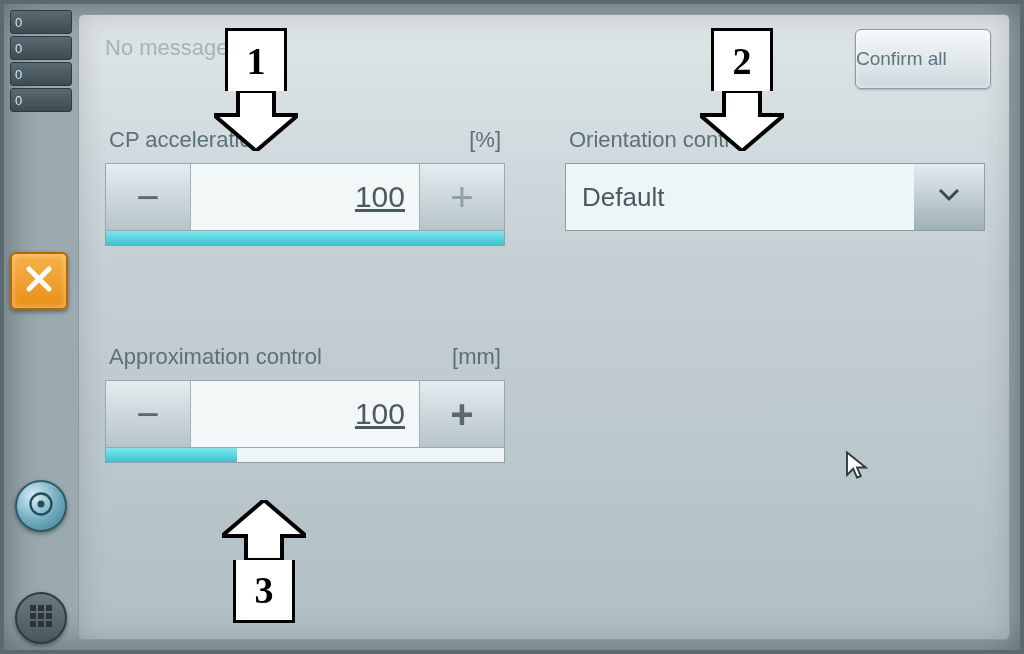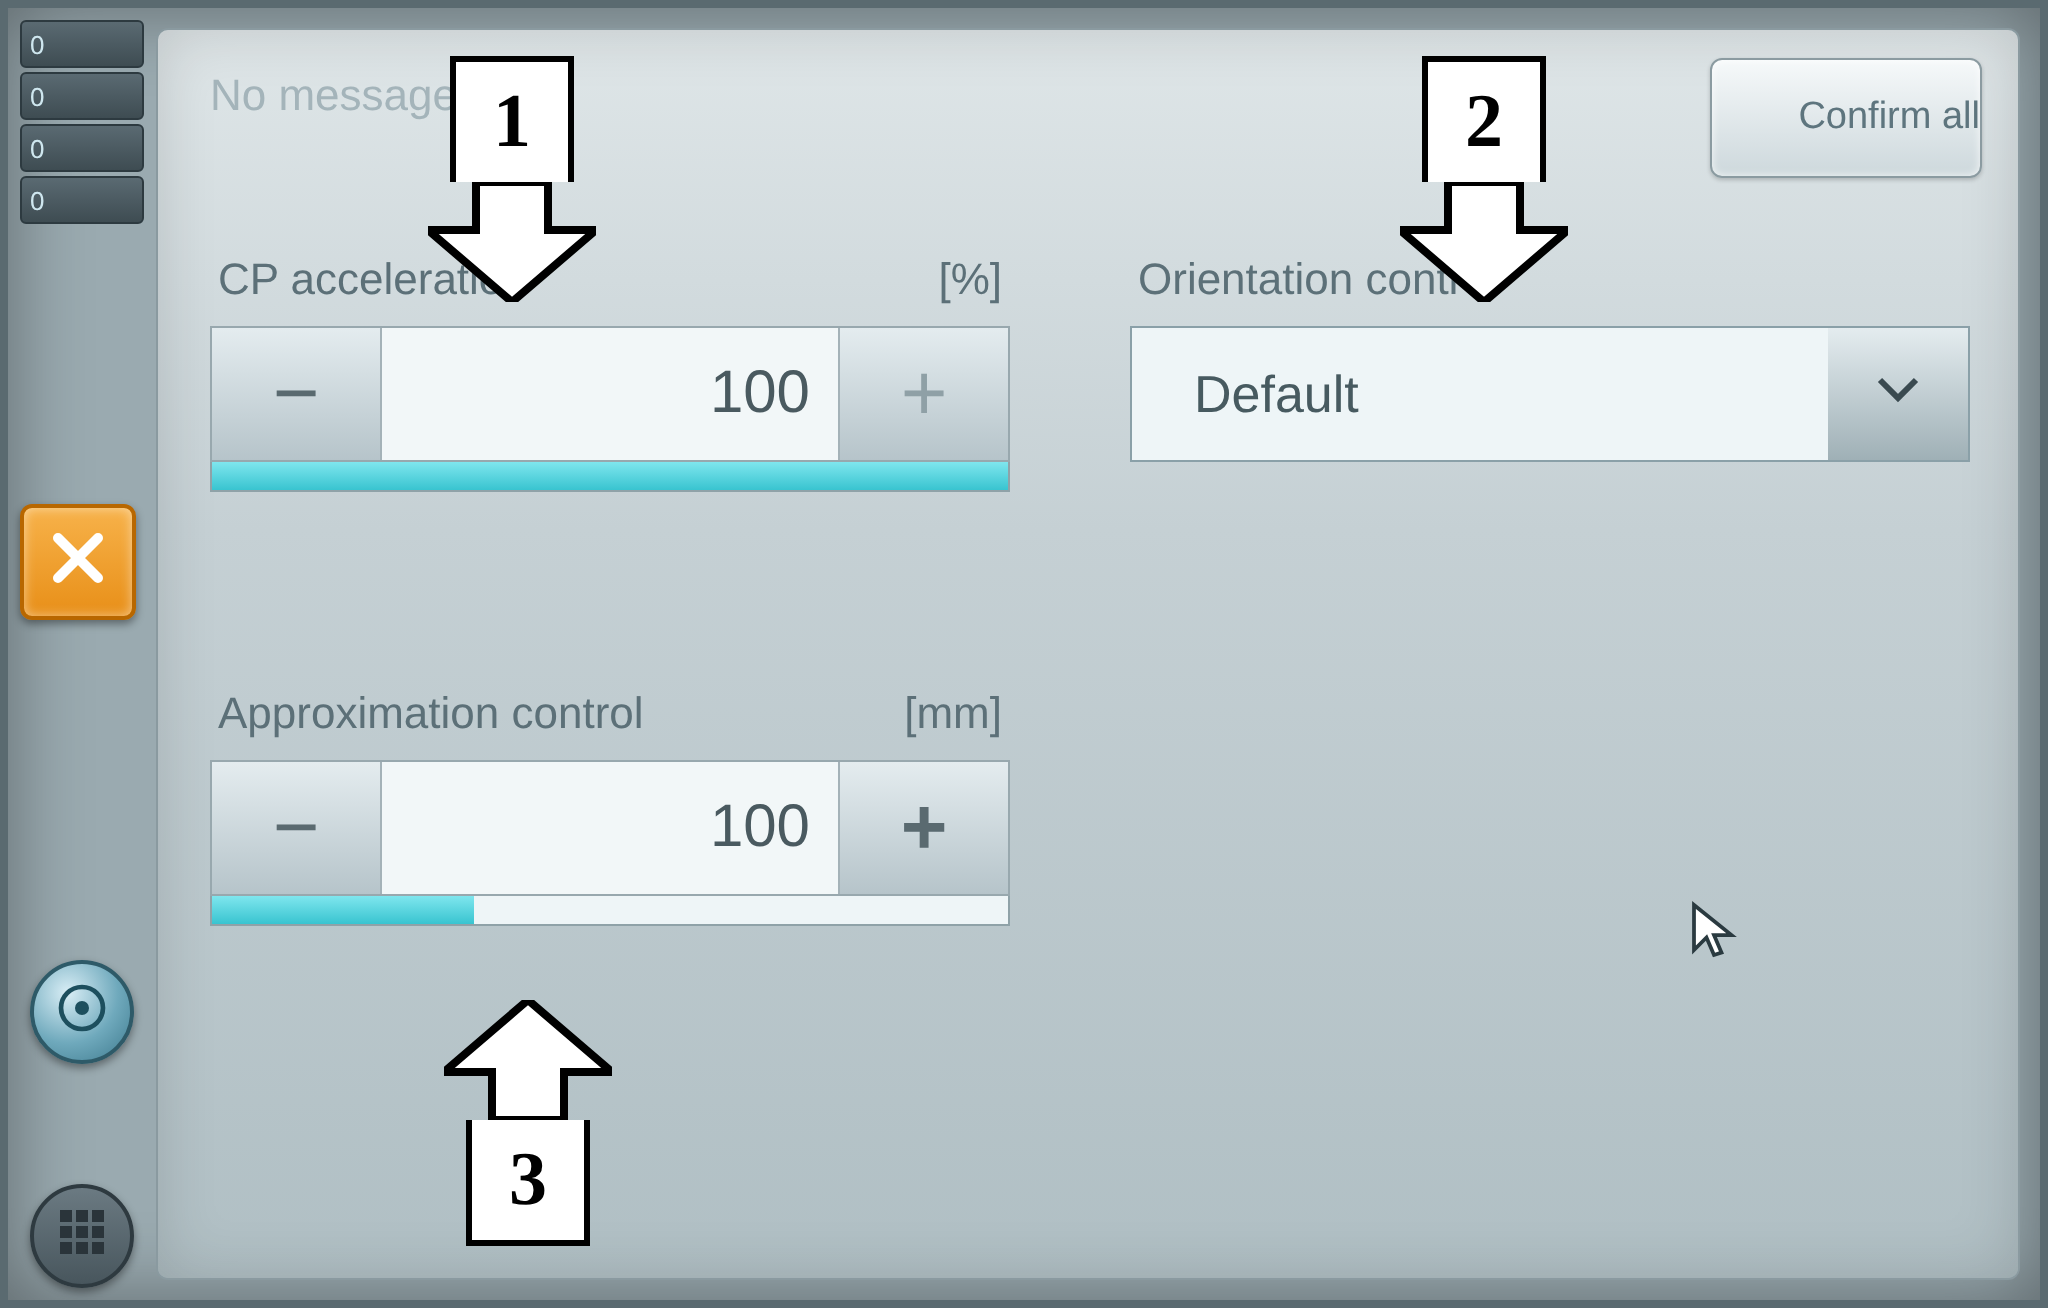--- a/index.html
+++ b/index.html
@@ -90,21 +90,21 @@
     font-weight: 500;
     padding-top: 6px;
   }
   .confirm {
     position: absolute; top: 0; right: 0;
     width: 134px; height: 58px;
     background: linear-gradient(#f6f9fa,#cdd8dc);
     border: 1px solid #8b9ba1;
     border-radius: 6px;
     color: #5e757e; font-size: 19px;
-    display: flex; align-items: center; justify-content: flex-end;
+    display: flex; align-items: center; justify-content: flex-start;
     box-shadow: inset 0 0 4px rgba(255,255,255,0.8), 0 1px 2px rgba(0,0,0,0.2);
   }
 
   .row {
     display: flex; gap: 60px;
   }
   .group {
     width: 400px;
     position: relative;
   }
@@ -128,21 +128,21 @@
     cursor: pointer;
   }
   .stepper .btn.minus { border-right: 1px solid #a4b2b8; }
   .stepper .btn.plus  { border-left: 1px solid #a4b2b8; font-weight: bold; }
   .stepper .btn.plus.light { color: #8fa0a6; font-weight: 300; }
   .stepper .val {
     flex: 1;
     background: #f2f7f8;
     display: flex; align-items: center; justify-content: flex-end;
     padding-right: 14px;
-    font-size: 30px; color: #4a5a60;
+    font-size: 30px; color: #4a5a60; text-decoration: underline;
   }
   .bar {
     height: 14px;
     border: 1px solid #8fa2a8;
     border-top: none;
     background: #eef5f7;
     position: relative;
     overflow: hidden;
   }
   .bar .fill {
@@ -153,21 +153,21 @@
   .fill.f33  { width: 33%; }
 
   .dropdown {
     display: flex; height: 66px;
     border: 1px solid #8aa0a8;
   }
   .dropdown .dval {
     flex: 1;
     background: #eef5f7;
     display: flex; align-items: center;
-    padding-left: 31px;
+    padding-left: 16px;
     font-size: 26px; color: #475a60;
   }
   .dropdown .dbtn {
     width: 70px;
     background: linear-gradient(#e4ecef,#9fb0b6);
     display: flex; align-items: center; justify-content: center;
   }
   .dropdown .dbtn svg { width: 22px; height: 14px; }
 
   .bottom-tab {

